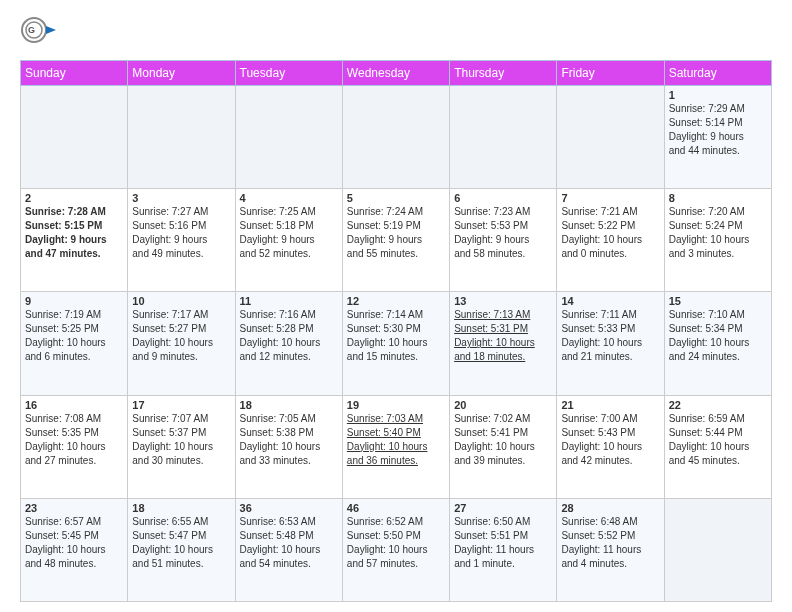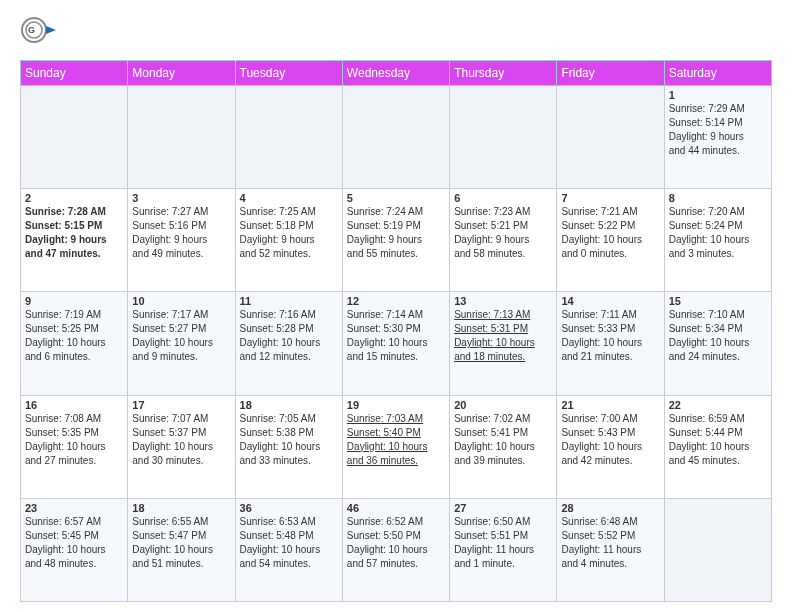--- a/index.html
+++ b/index.html
@@ -164,21 +164,21 @@
           <td>
             <span class="day-number">5</span>
             <div class="day-info" style="white-space: pre-line;">Sunrise: 7:24 AM
 Sunset: 5:19 PM
 Daylight: 9 hours
 and 55 minutes.</div>
           </td>
           <td>
             <span class="day-number">6</span>
             <div class="day-info" style="white-space: pre-line;">Sunrise: 7:23 AM
-Sunset: 5:21 PM
+Sunset: 5:53 PM
 Daylight: 9 hours
 and 58 minutes.</div>
           </td>
           <td>
             <span class="day-number">7</span>
             <div class="day-info" style="white-space: pre-line;">Sunrise: 7:21 AM
 Sunset: 5:22 PM
 Daylight: 10 hours
 and 0 minutes.</div>
           </td>

